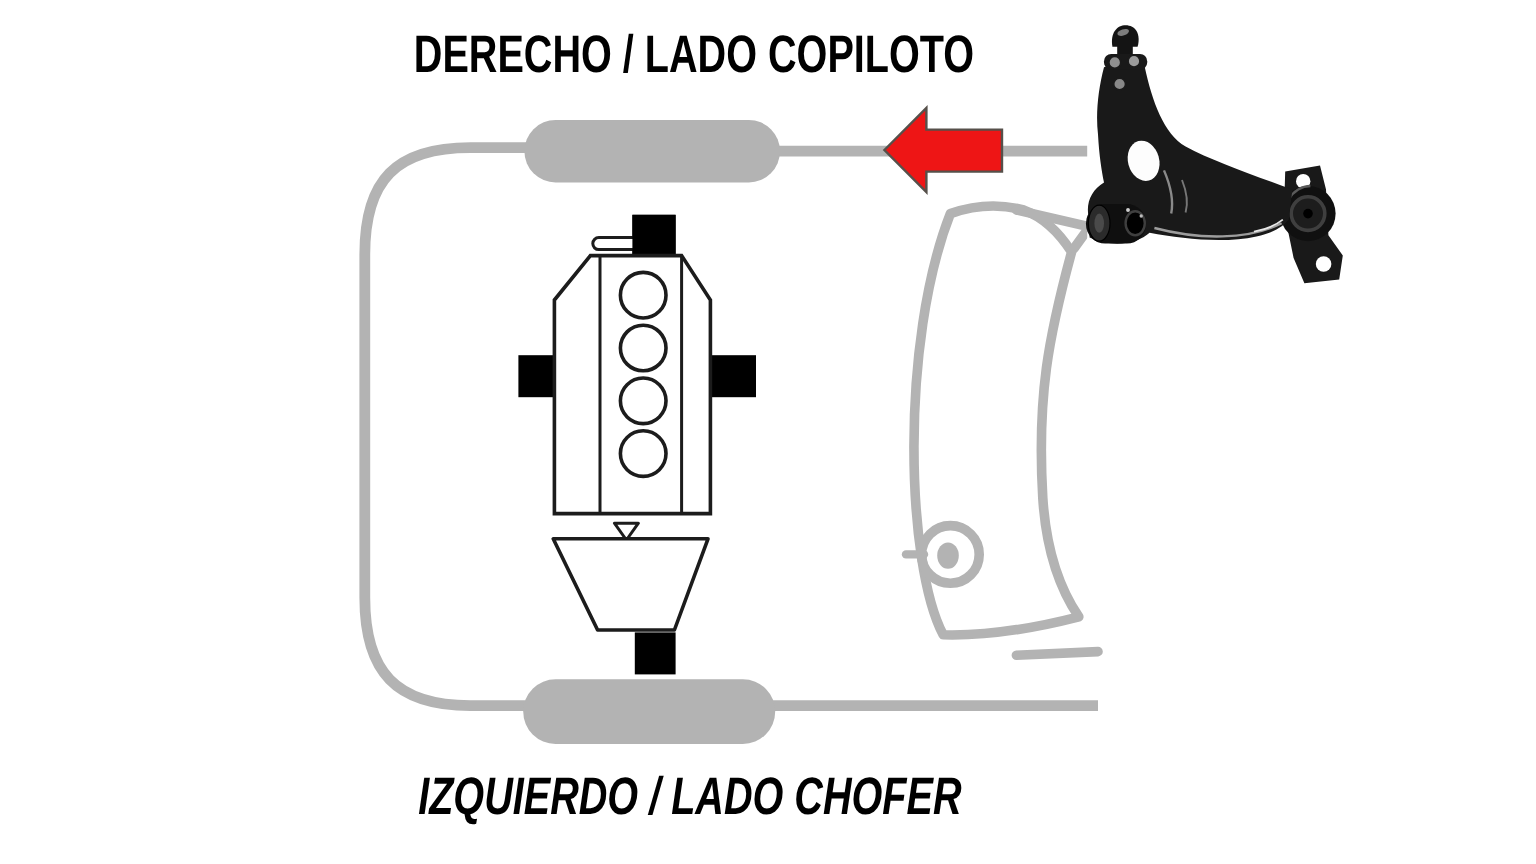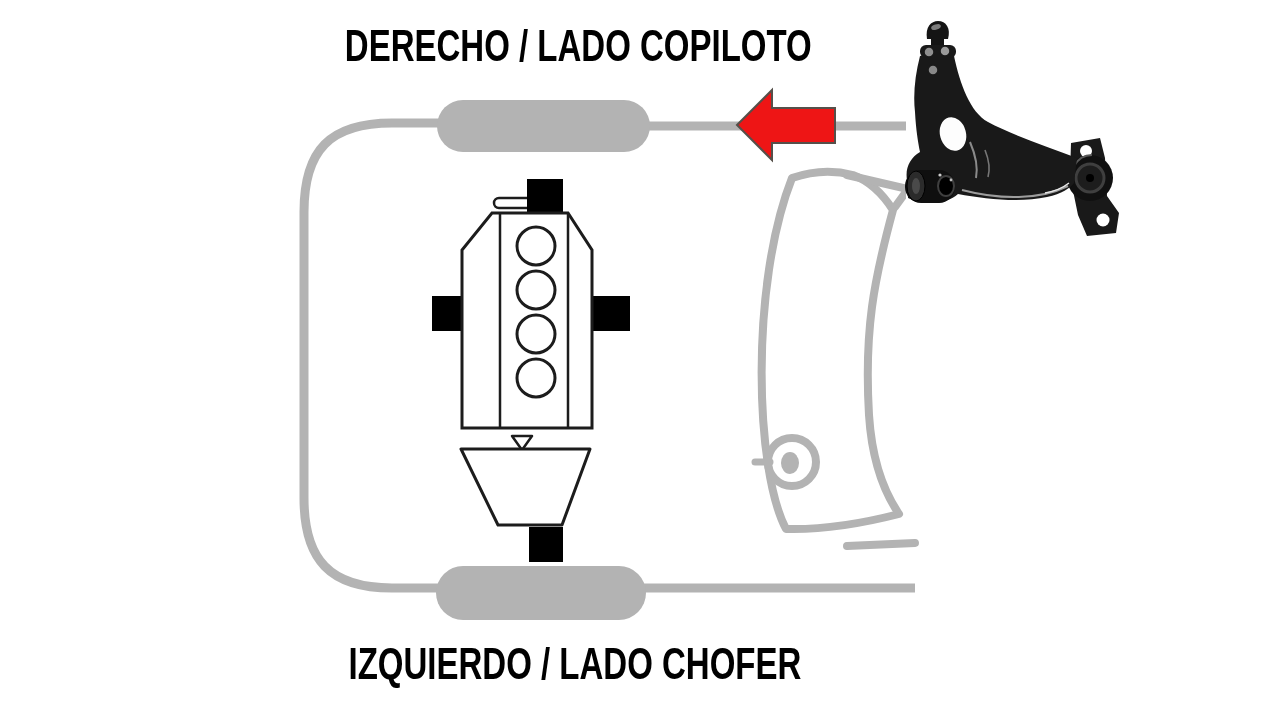--- a/index.html
+++ b/index.html
@@ -11,21 +11,21 @@
   .stage{position:relative;width:1036px;height:720px;background:var(--background,#fff);}
   .stage svg{position:absolute;left:0;top:0;}
   .label{
     position:absolute;left:0;text-align:center;
     color:var(--text_black,#000);
     font-weight:700;font-size:44px;line-height:44px;
     white-space:nowrap;
   }
   .label .squeeze{display:inline-block;transform:scaleX(0.75);transform-origin:center;}
   #label-top{top:24px;width:1156px;}
-  #label-bottom{top:642px;width:1150px;}
+  #label-bottom{top:642px;width:1150px;font-style:italic;}
   
   .gline{stroke:var(--diagram_gray,#b3b3b3);fill:none;}
   .gfill{fill:var(--diagram_gray,#b3b3b3);stroke:none;}
   
   .eline{stroke:var(--engine_line,#1c1c1c);fill:#fff;}
   .mount{fill:var(--mount_black,#000);stroke:none;}
   .part{fill:var(--part_black,#191919);}
 </style>
 </head>
 <body>

